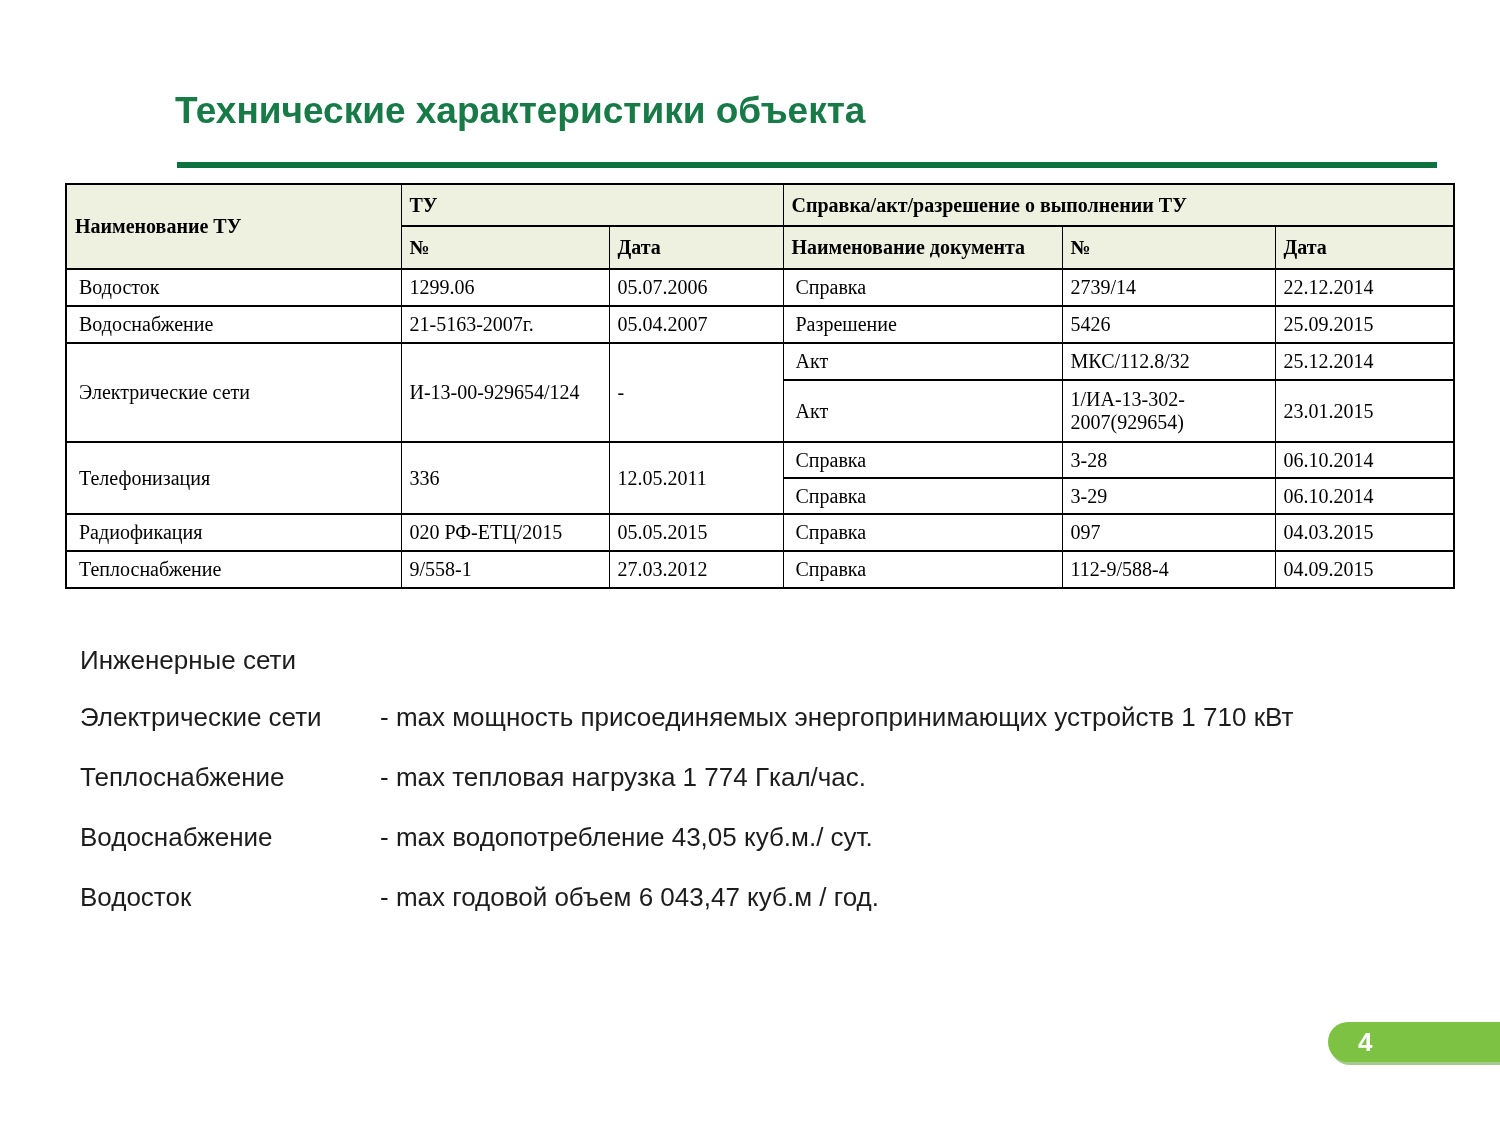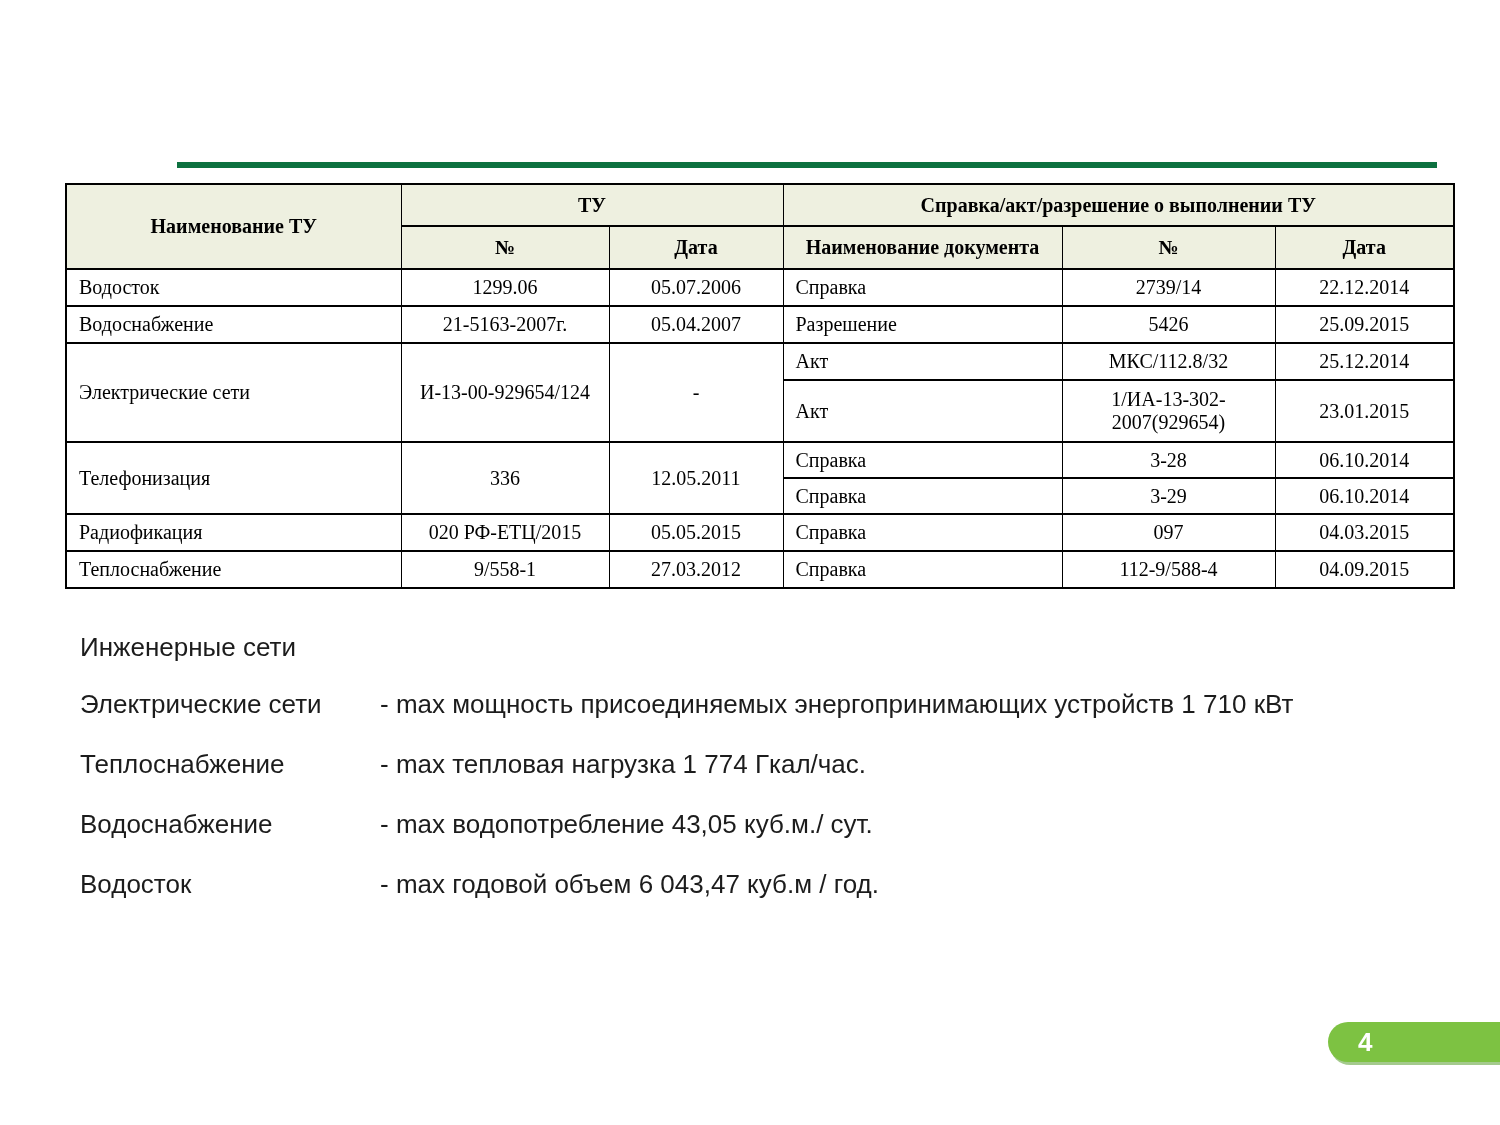--- a/index.html
+++ b/index.html
@@ -33,42 +33,42 @@
     border-collapse:collapse;
     font-family:"Liberation Serif", serif;
     font-size:20px; color:#000;
     table-layout:fixed;
   }
   .tu-table th, .tu-table td {
     border:1px solid #000;
     border-top-width:2px; border-bottom-width:2px;
     padding:2px 8px;
     vertical-align:middle;
-    text-align:center;
+    text-align:left;
     overflow:hidden;
   }
   .tu-table thead th {
     background:#eef0e0;
     font-weight:700;
   }
   .tu-table td.left, .tu-table th.left-pad { text-align:left; padding-left:12px; }
   .tu-table { border:2px solid #000; }
 
   tr.h-a  { height:42px; }
   tr.h-b  { height:43px; }
   tr.r-37 { height:37px; }
   tr.r-62 { height:62px; }
   tr.r-36 { height:36px; }
 
   
   .notes {
     position:absolute; left:80px; top:632px;
     font-size:26px; color:#1c1c1c;
   }
-  .notes-heading { margin:0 0 26px 0; font-size:26px; font-weight:400; }
+  .notes-heading { margin:13px 0 26px 0; font-size:26px; font-weight:400; }
   .note-row { display:flex; margin-bottom:29px; }
   .note-term { width:300px; flex:0 0 300px; }
   .note-desc { white-space:nowrap; }
 
   
   .page-badge {
     position:absolute; right:0; top:1022px;
     width:172px; height:40px;
     background:#7dc242;
     border-radius:20px 0 0 20px;
@@ -78,20 +78,21 @@
     line-height:40px;
     padding-left:30px;
     box-sizing:border-box;
   }
 </style>
 </head>
 <body>
 
 <div class="slide">
 
+  <div class="title">Технические характеристики объекта</div>
   <div class="title-rule"></div>
 
   <table class="tu-table">
     <colgroup>
       <col style="width:335px">
         <col style="width:208px">
         <col style="width:174px">
       <col style="width:279px">
         <col style="width:213px">
         <col style="width:179px">

